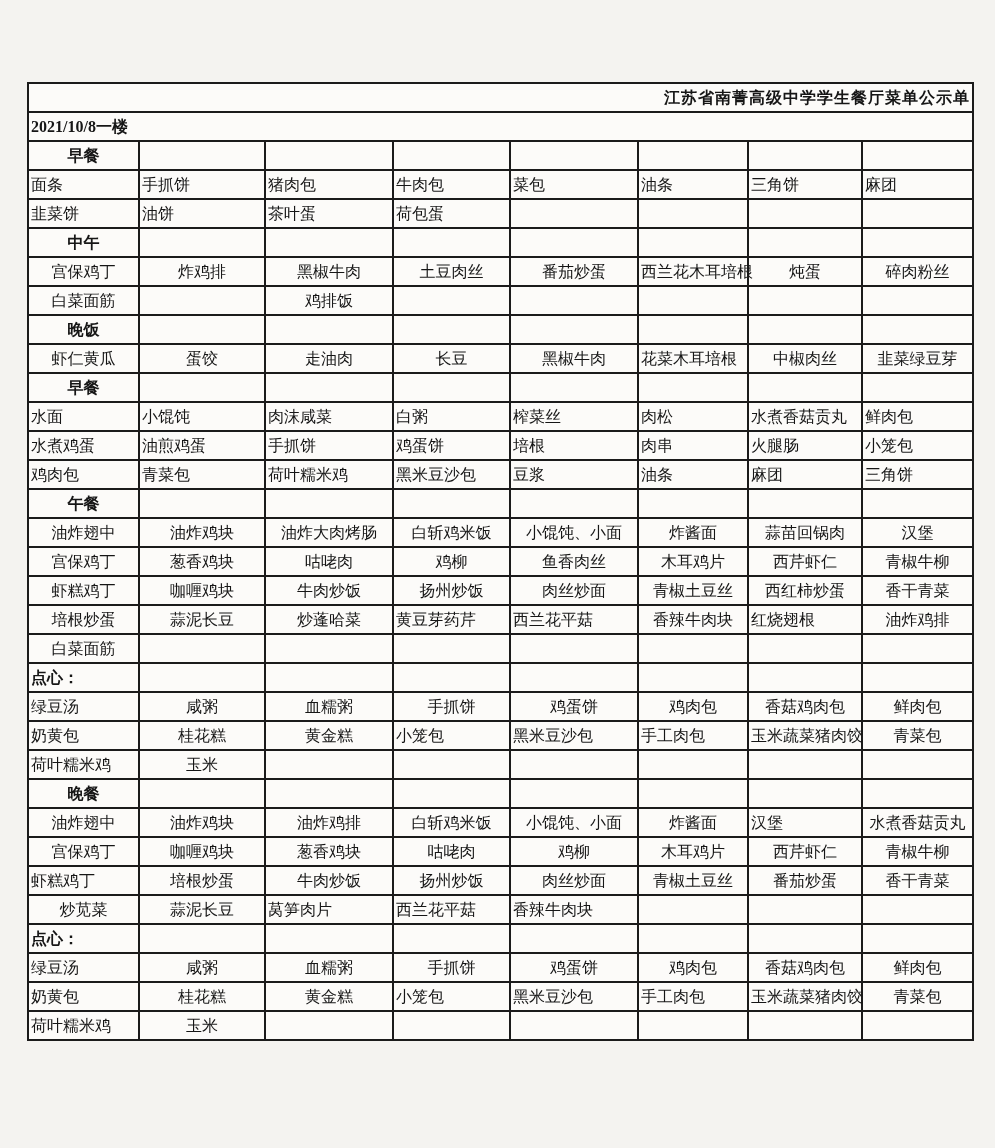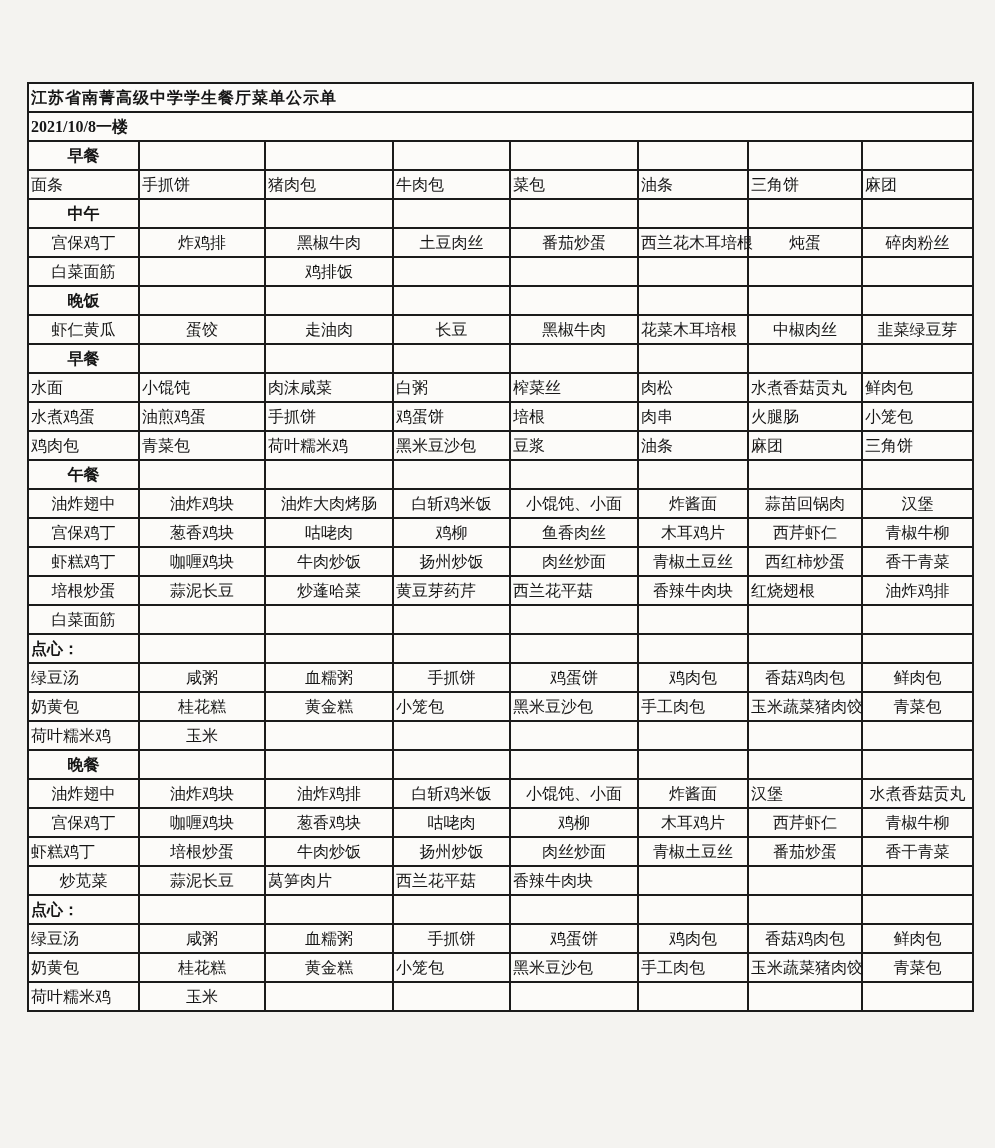--- a/index.html
+++ b/index.html
@@ -28,21 +28,21 @@
     border: 2px solid var(--border, #1b1b1b);
     height: 27px;
     font-size: 16px;
     line-height: 27px;
     padding: 0 2px;
     white-space: nowrap;
     overflow: visible;
     vertical-align: middle;
   }
   td.title-cell {
-    text-align: left;
+    text-align: right;
     font-weight: bold;
     font-size: 19px;
     letter-spacing: 1px;
     height: 28px;
     margin-top: 39px;
   }
   td.date-cell {
     font-family: "Liberation Serif", serif;
     font-size: 16px;
     text-align: left;
@@ -92,20 +92,30 @@
           <td class="al">面条</td>
           <td class="al">手抓饼</td>
           <td class="al">猪肉包</td>
           <td class="al">牛肉包</td>
           <td class="al">菜包</td>
           <td class="al">油条</td>
           <td class="al">三角饼</td>
           <td class="al">麻团</td>
         </tr>
         <tr>
+          <td class="al">韭菜饼</td>
+          <td class="al">油饼</td>
+          <td class="al">茶叶蛋</td>
+          <td class="al">荷包蛋</td>
+          <td class="al"></td>
+          <td class="al"></td>
+          <td class="al"></td>
+          <td class="al"></td>
+        </tr>
+        <tr>
           <td class="header-cell ac">中午</td>
           <td></td>
           <td></td>
           <td></td>
           <td></td>
           <td></td>
           <td></td>
           <td></td>
         </tr>
         <tr>

